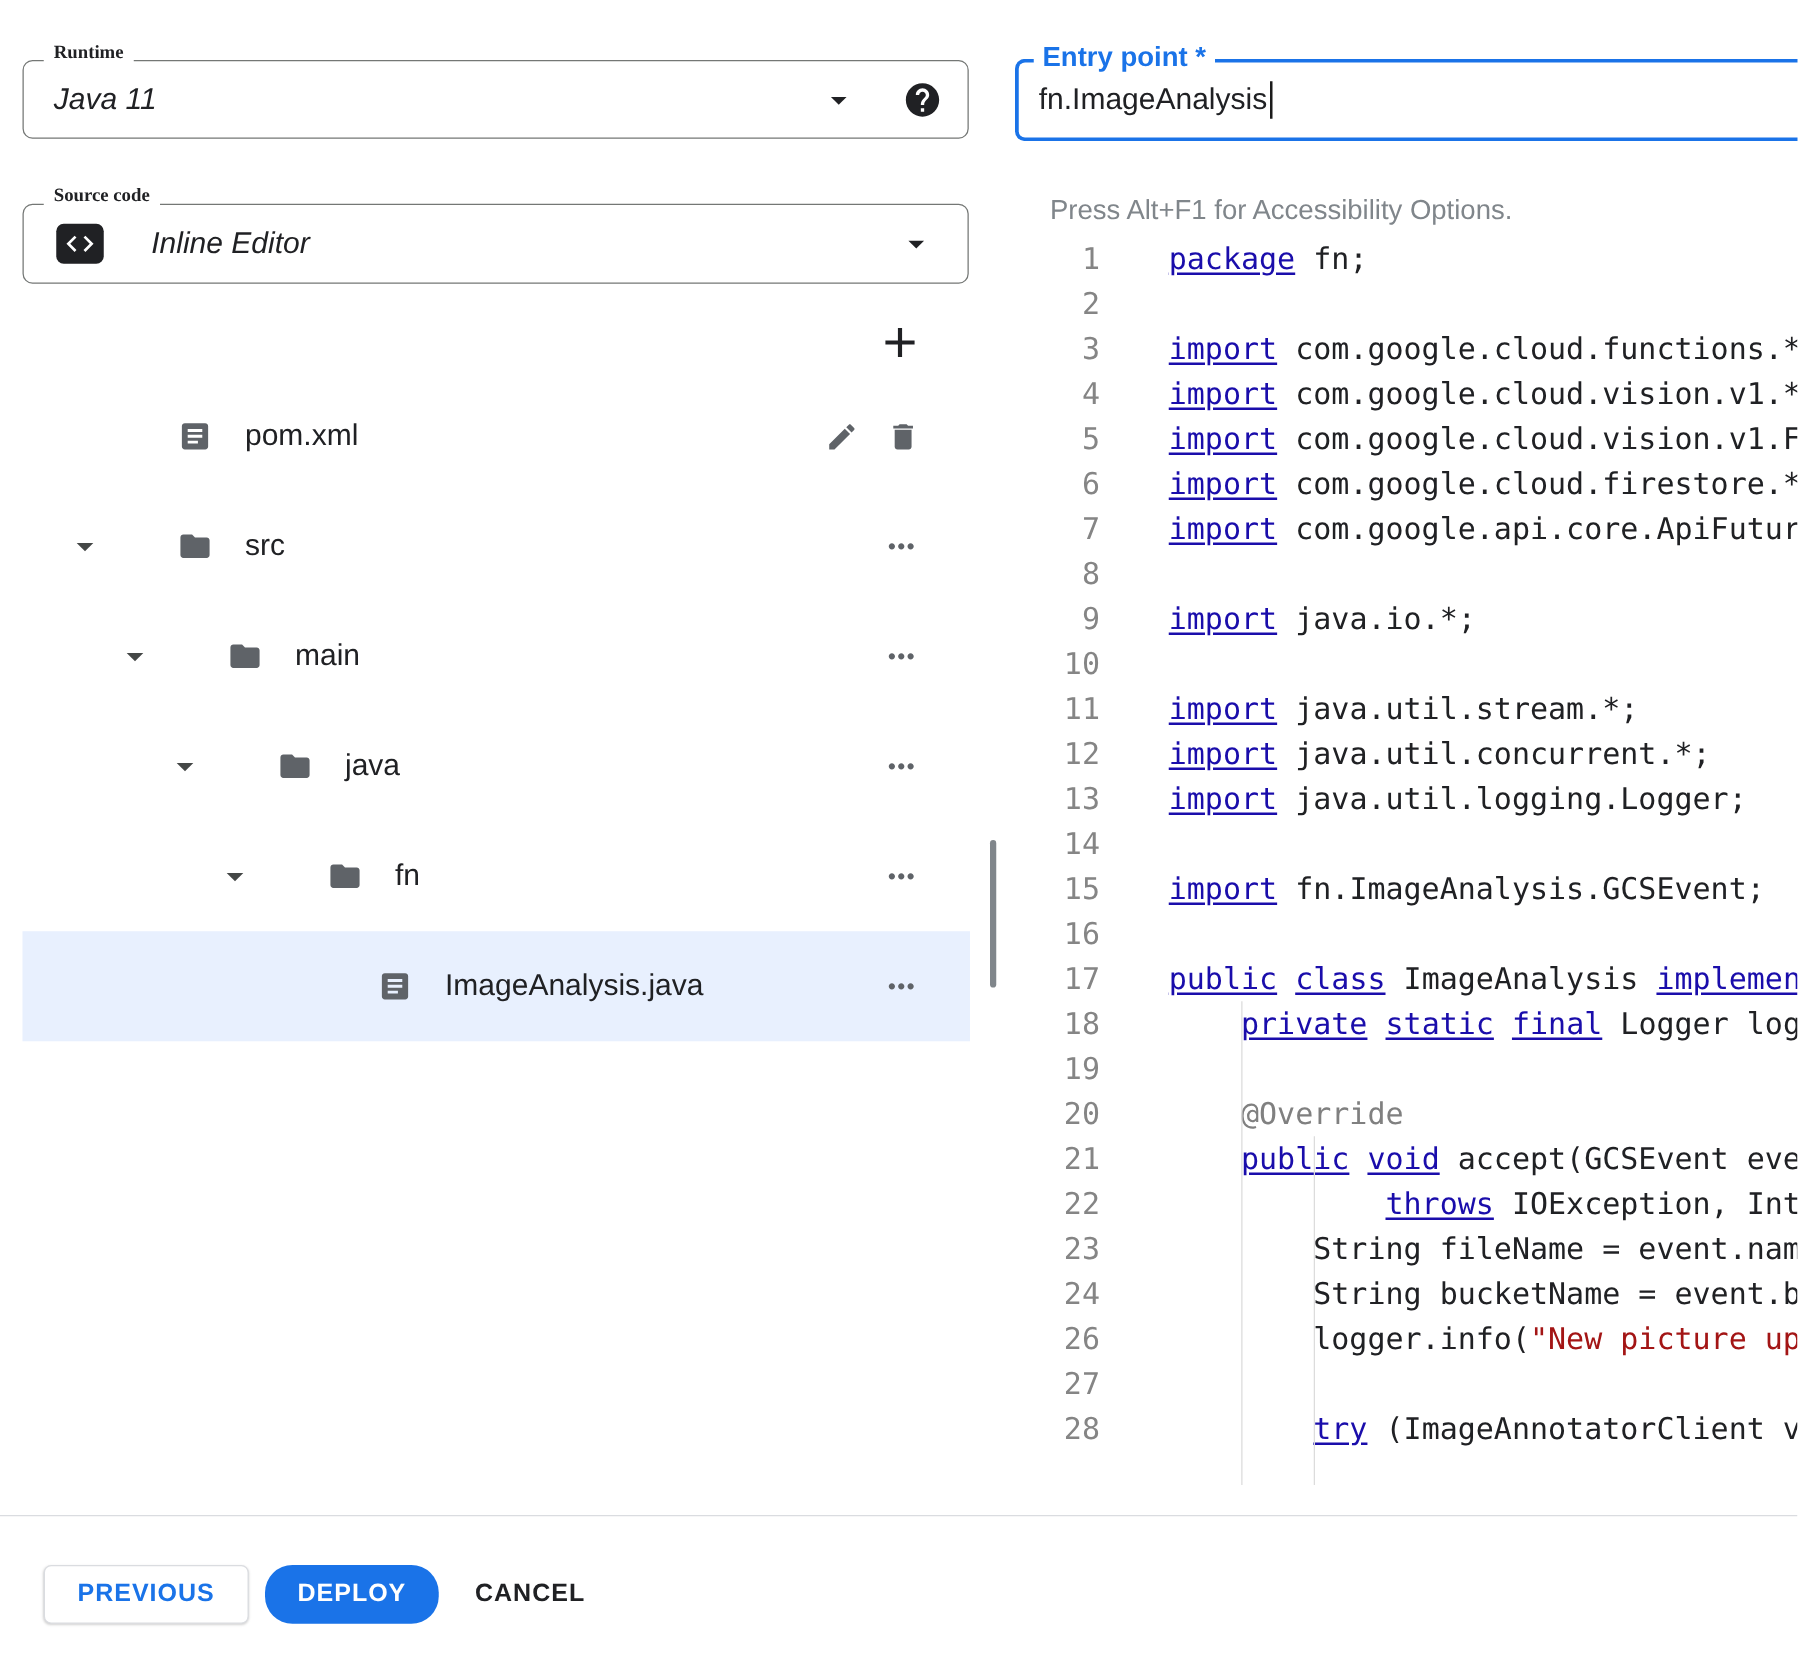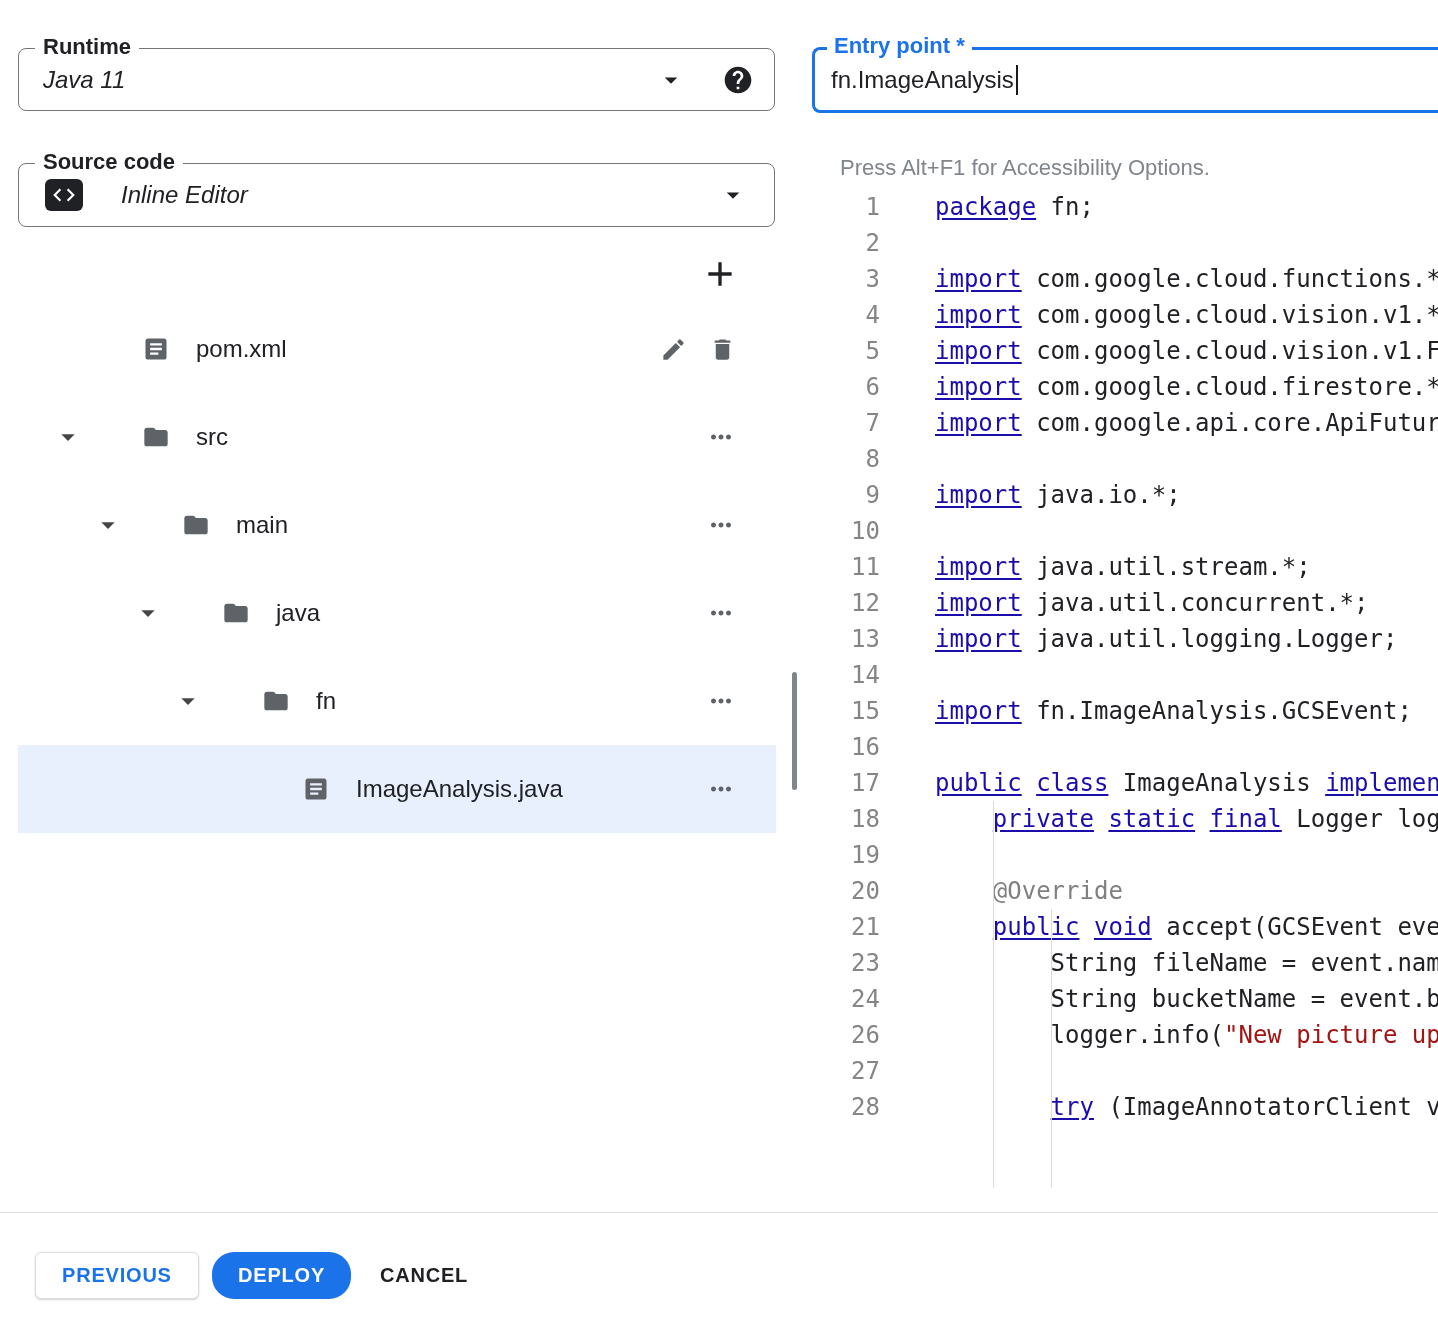--- a/index.html
+++ b/index.html
@@ -17,21 +17,21 @@
   html,body{margin:0;padding:0;}
   body{
     width:1438px;height:1322px;position:relative;overflow:hidden;
     background:#fff;color:var(--text);
     font-family:"Liberation Sans",sans-serif;
   }
   
   .field{position:absolute;border:1px solid #747775;border-radius:8px;background:#fff;}
   .field-label{
     position:absolute;top:-15px;left:16px;background:#fff;padding:0 8px;
-    font-size:22px;font-weight:700;color:var(--text);white-space:nowrap;
+    font-size:15px;font-weight:700;color:var(--text);white-space:nowrap;font-family:Liberation Serif, serif;
   }
   .field-value{font-size:24px;color:var(--text);font-style:italic;}
   #runtime-field{left:18px;top:48px;width:757px;height:63px;}
   #runtime-value{position:absolute;left:24px;top:50%;transform:translateY(-50%);}
   #runtime-caret{position:absolute;right:88px;top:50%;transform:translateY(-50%);display:flex;}
   #runtime-help{position:absolute;right:20px;top:50%;transform:translateY(-50%);display:flex;cursor:pointer;}
 
   #source-field{left:18px;top:163px;width:757px;height:64px;}
   #source-icon{
     position:absolute;left:26px;top:50%;transform:translateY(-50%);
@@ -345,20 +345,24 @@
       </div>
       <div class="code-line">
         <span class="ln">20</span>
         <span class="lc"><span class="tok-p">    </span><span class="tok-a">@Override</span></span>
       </div>
       <div class="code-line">
         <span class="ln">21</span>
         <span class="lc"><span class="tok-p">    </span><span class="tok-k">public</span><span class="tok-p"> </span><span class="tok-k">void</span><span class="tok-p"> accept(GCSEvent eve</span></span>
       </div>
       <div class="code-line">
+        <span class="ln">22</span>
+        <span class="lc"><span class="tok-p">            </span><span class="tok-k">throws</span><span class="tok-p"> IOException, Int</span></span>
+      </div>
+      <div class="code-line">
         <span class="ln">23</span>
         <span class="lc"><span class="tok-p">        String fileName = event.nam</span></span>
       </div>
       <div class="code-line">
         <span class="ln">24</span>
         <span class="lc"><span class="tok-p">        String bucketName = event.b</span></span>
       </div>
       <div class="code-line">
         <span class="ln">26</span>
         <span class="lc"><span class="tok-p">        logger.info(</span><span class="tok-s">"New picture up</span></span>

